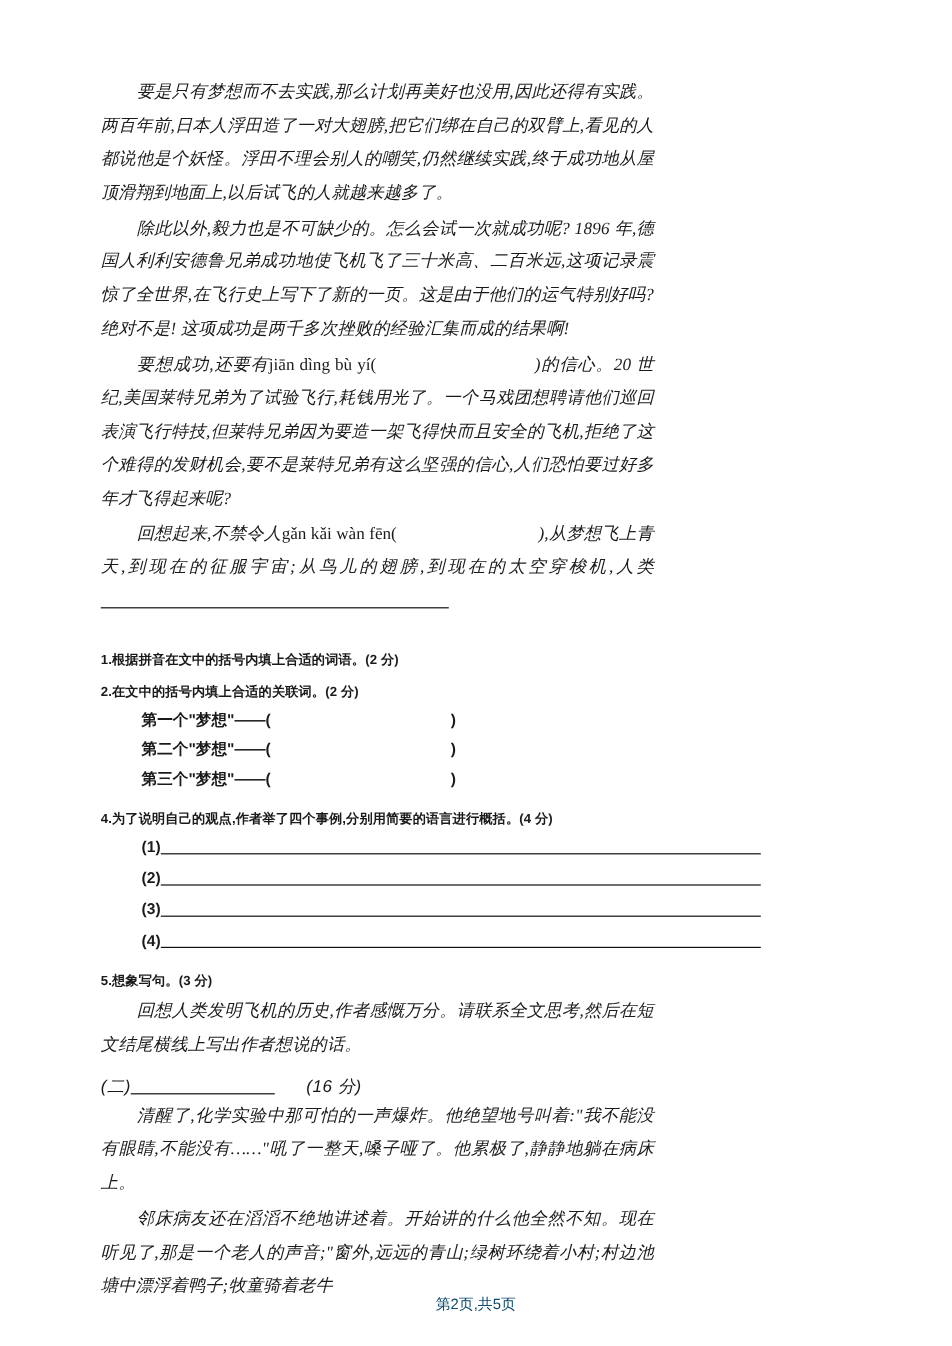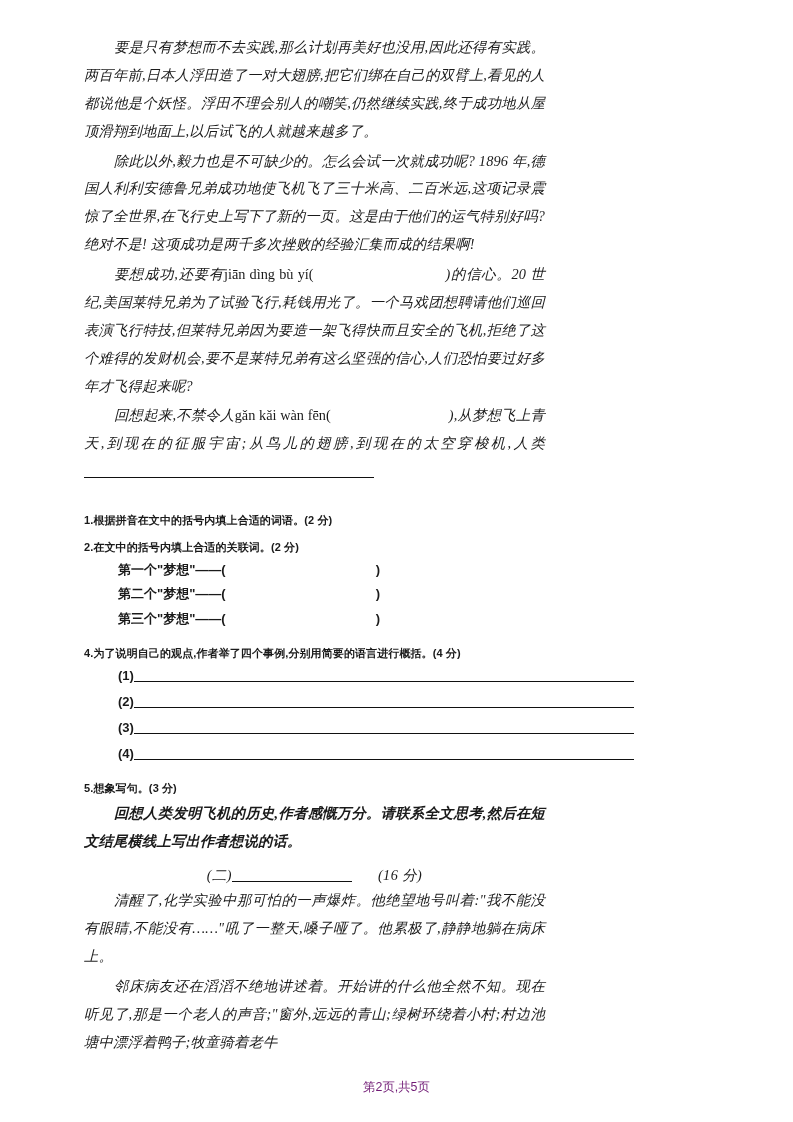--- a/index.html
+++ b/index.html
@@ -14,21 +14,21 @@
     font-family: "Liberation Serif", "DejaVu Serif", serif;
     color: #1a1a1a;
     overflow: hidden;
   }
   .page {
     position: absolute;
     top: 0; left: 0;
     width: 629px;
     height: 1122px;
     box-sizing: border-box;
-    padding: 34px 84px 40px 84px;
+    padding: 64px 84px 40px 84px;
   }
   
   .page::before {
     content: "";
     position: absolute;
     inset: 0;
     background: #fdfdfc;
     z-index: -1;
   }
 
@@ -85,44 +85,44 @@
   .numline {
     font-size: 13px;
     font-family: "Liberation Sans", sans-serif;
     font-weight: bold;
     margin-left: 34px;
     line-height: 2.0;
     white-space: nowrap;
   }
 
   .section-title {
-    text-align: center;
+    text-align: left;
     font-size: 14.2px;
     font-style: italic;
-    font-family: Liberation Serif, serif;
+    font-family: Liberation Sans, sans-serif;
     margin: 10px 0 2px 0;
     letter-spacing: 0.5px;
   }
   .title-blank {
     display: inline-block;
     border-bottom: 1px solid #111;
     width: 120px;
     height: 0.9em;
     vertical-align: -2px;
   }
 
   .footer {
     position: absolute;
     bottom: 26px;
     left: 0;
     width: 793px;
     text-align: center;
     font-size: 12.4px;
     font-family: "Liberation Sans", sans-serif;
-    color: #701a75;
+    color: #0c4a6e;
   }
 
   .spacer-8 { height: 8px; }
   .spacer-4 { height: 4px; }
 </style>
 </head>
 <body>
 
 <div class="page">
 
@@ -155,21 +155,21 @@
 
     <div class="numline"><span>(1)</span><span class="ruled" style="width:500px;"></span></div>
     <div class="numline"><span>(2)</span><span class="ruled" style="width:500px;"></span></div>
     <div class="numline"><span>(3)</span><span class="ruled" style="width:500px;"></span></div>
     <div class="numline"><span>(4)</span><span class="ruled" style="width:500px;"></span></div>
 
     <div class="spacer-4"></div>
 
     <div class="q"><span class="num">5.</span><span class="q-body">想象写句。(3 分)</span></div>
 
-    <p class="para indent" style="margin-top:2px; font-weight:bold;">回想人类发明飞机的历史,作者感慨万分。请联系全文思考,然后在短文结尾横线上写出作者想说的话。</p>
+    <p class="para indent" style="margin-top:2px; font-weight:normal;">回想人类发明飞机的历史,作者感慨万分。请联系全文思考,然后在短文结尾横线上写出作者想说的话。</p>
 
   </div>
 
   <div class="section-title"><span>(二)</span><span class="title-blank"></span><span style="display:inline-block;width:26px;"></span><span>(16 分)</span></div>
 
   <p class="para indent">清醒了,化学实验中那可怕的一声爆炸。他绝望地号叫着:"我不能没有眼睛,不能没有……"吼了一整天,嗓子哑了。他累极了,静静地躺在病床上。</p>
   <p class="para indent">邻床病友还在滔滔不绝地讲述着。开始讲的什么他全然不知。现在听见了,那是一个老人的声音;"窗外,远远的青山;绿树环绕着小村;村边池塘中漂浮着鸭子;牧童骑着老牛</p>
 
 </div>
 

